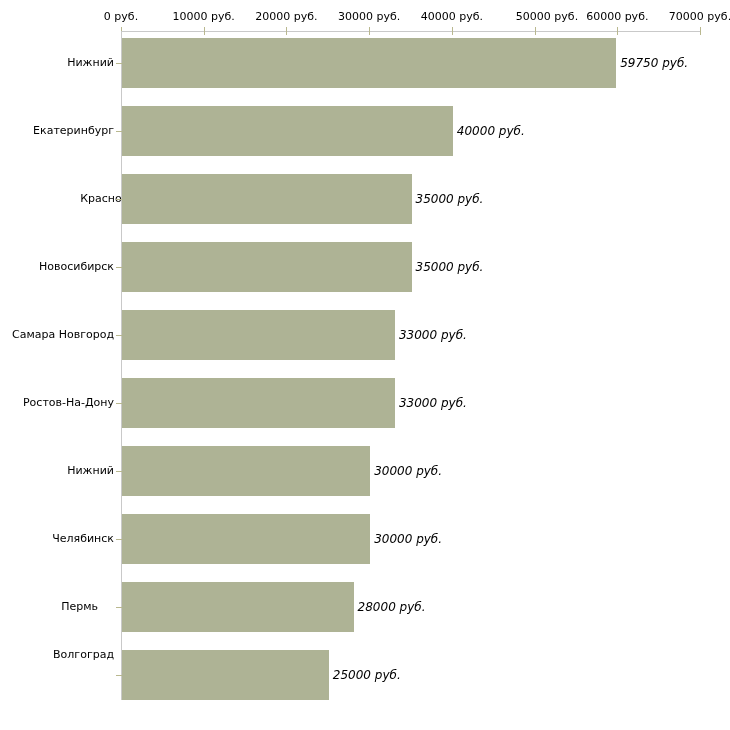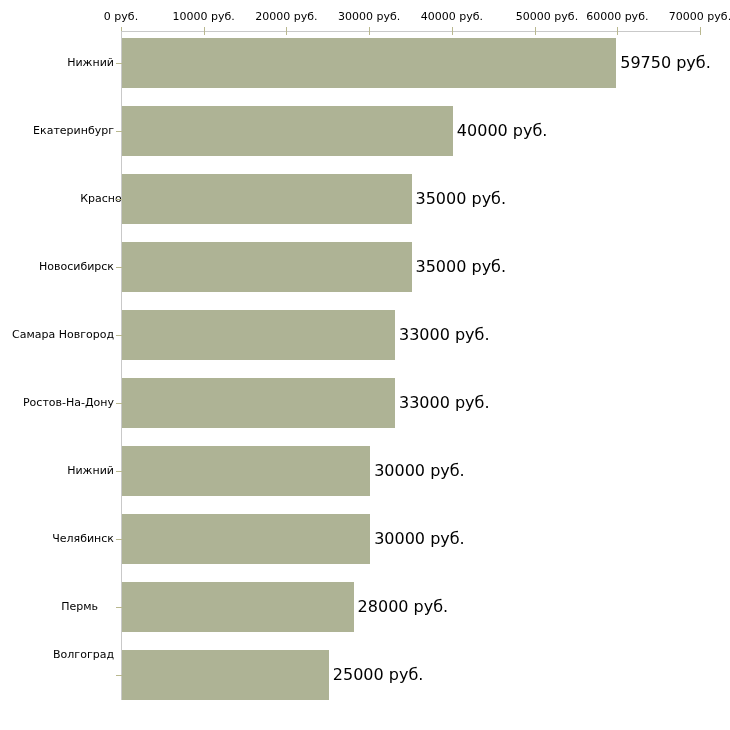--- a/index.html
+++ b/index.html
@@ -82,24 +82,25 @@
     width: 6px;
     height: 1px;
     background: #b9b88f;
   }
   .bar {
     position: absolute;
     background: #aeb395;
   }
   .value-label {
     position: absolute;
-    font-size: 16px;
+    font-size: 12px;
     line-height: 12px;
     white-space: nowrap;
     color: #000000;
+    font-style: italic;
   }
 </style>
 </head>
 <body>
 
 <div id="chart-root">
 
   <div class="axis-top">
     <div class="axis-line-h"></div>
     <div id="xticks-holder">

